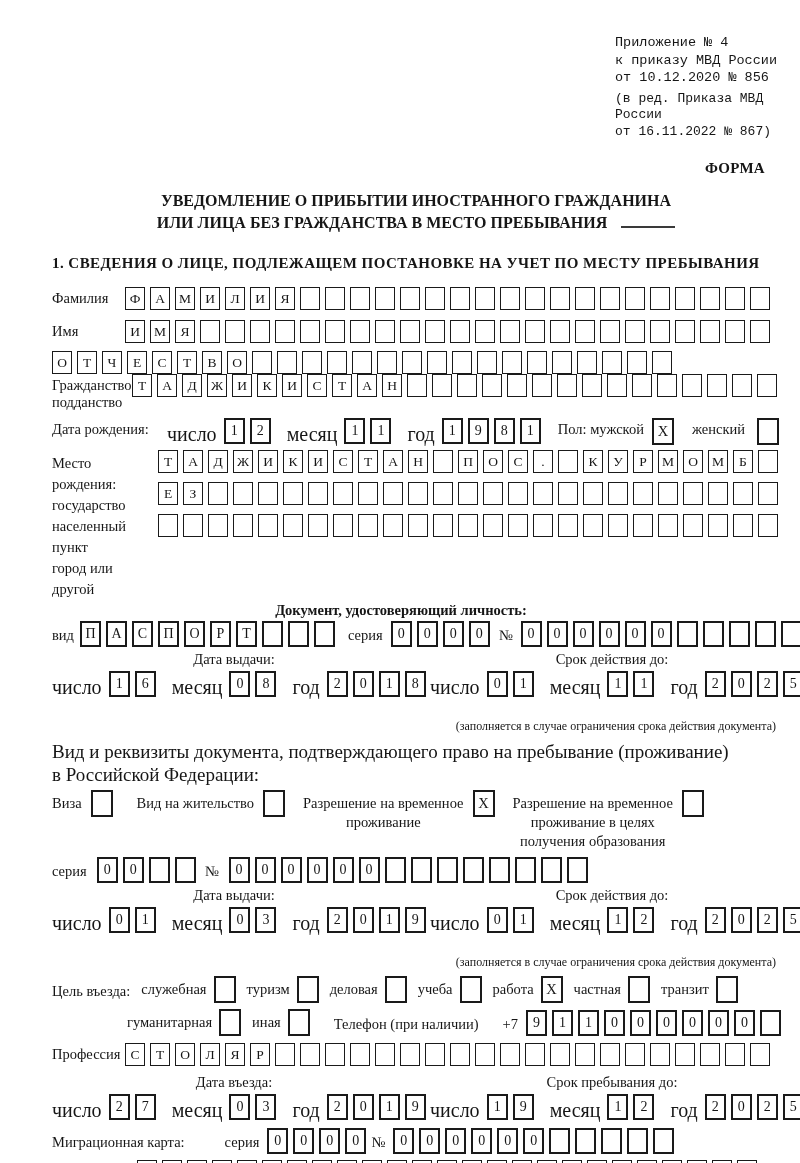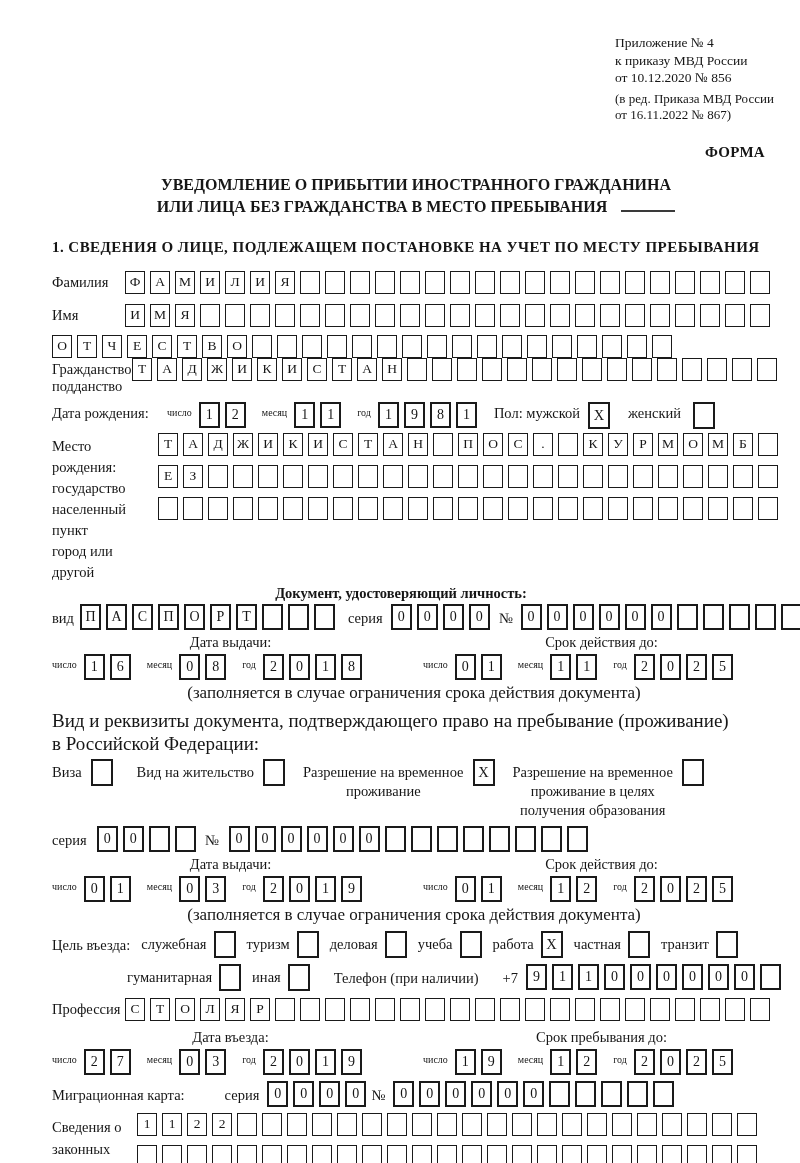--- a/index.html
+++ b/index.html
@@ -3,47 +3,47 @@
 <meta charset="utf-8">
 <style>
   * { box-sizing: border-box; }
   html,body { margin:0; padding:0; background:#ffffff; }
   .page {
     width:800px; height:1163px; margin:0 auto; background:#fff;
     font-family:"Liberation Serif","DejaVu Serif",serif; color:#161616;
     position:relative; overflow:hidden; padding:34px 20px 0 52px;
   }
   
-  .appendix { margin-left:563px; width:178px; font-size:13.5px; line-height:17.5px; }
+  .appendix { margin-left:563px; width:178px; font-size:13.5px; line-height:17.5px;font-family:Liberation Mono, monospace; }
   .appendix .amend { margin-top:4px; font-size:13px; line-height:16.5px; }
   .forma { text-align:right; padding-right:15px; font-weight:bold; font-size:15px; margin-top:20px; letter-spacing:.3px; }
   .title { text-align:center; font-weight:bold; font-size:16px; line-height:22px; margin-top:13px; }
   .blank-line { display:inline-block; width:54px; border-bottom:2px solid #3a3a3a; height:13px; margin-left:14px; }
   .sec-heading { font-weight:bold; font-size:15px; margin-top:21px; letter-spacing:.45px; white-space:nowrap; }
   
   .frow { display:flex; align-items:flex-start; }
   .ai-center { align-items:center; }
   .lbl { font-size:14.5px; line-height:17px; padding-top:3px; flex-shrink:0; }
   .w73 { width:73px; } .w101 { width:101px; } .w80 { width:80px; }
   .w106 { width:106px; line-height:21px; } .w85 { width:85px; line-height:22px; }
   .w115 { width:115px; } .w28 { width:28px; }
   .cells { display:flex; flex-wrap:nowrap; }
   .cell { width:20px; height:23px; border:1.8px solid #1a1a1a; margin-right:5px; display:inline-flex;
           align-items:center; justify-content:center; font-size:13.5px; flex-shrink:0; background:#fff; }
   .cell.big { width:21px; height:26px; border-width:2px; font-size:14px; }
   .chk { width:22px; height:27px; border:2px solid #1a1a1a; display:inline-flex; align-items:center;
          justify-content:center; font-size:14.5px; flex-shrink:0; background:#fff; }
   .dgroup { display:flex; align-items:flex-start; }
-  .dlbl { font-size:10px; padding:5px 7px 0 0; margin-left:11px; flex-shrink:0;text-align:center; }
+  .dlbl { font-size:20px; padding:5px 7px 0 0; margin-left:11px; flex-shrink:0;text-align:center; }
   .dlbl:first-child { margin-left:0; }
   .dates { display:flex; }
   .dhalf { width:364px; }
   .dhalf .dhead { text-align:center; font-size:14.5px; margin-bottom:3px; }
   .dhalf.rgt { margin-left:14px; }
-  .note-right { text-align:center; font-size:17px; padding-right:4px; margin-top:3px; }
+  .note-right { text-align:right; font-size:12px; padding-right:4px; margin-top:20px; }
   .intro { font-size:19px; line-height:23px; margin-top:6px; }
   .opts { margin-top:4px; }
   .sdopt { display:flex; align-items:flex-start; }
   .olines { text-align:center; font-size:14.5px; line-height:19px; padding-top:4px; margin-right:9px; }
   .purpose { display:inline-flex; align-items:center; margin-left:11px; }
   .purpose .plbl { font-size:14.5px; margin-right:7px; }
   .stack .cells + .cells { margin-top:9px; }
   .doc-heading { text-align:center; font-weight:bold; font-size:14.5px; margin-top:2px; padding-right:30px; }
   
   .mt0{margin-top:0} .mt2{margin-top:2px} .mt4{margin-top:4px} .mt6{margin-top:6px} .mt7{margin-top:7px}

